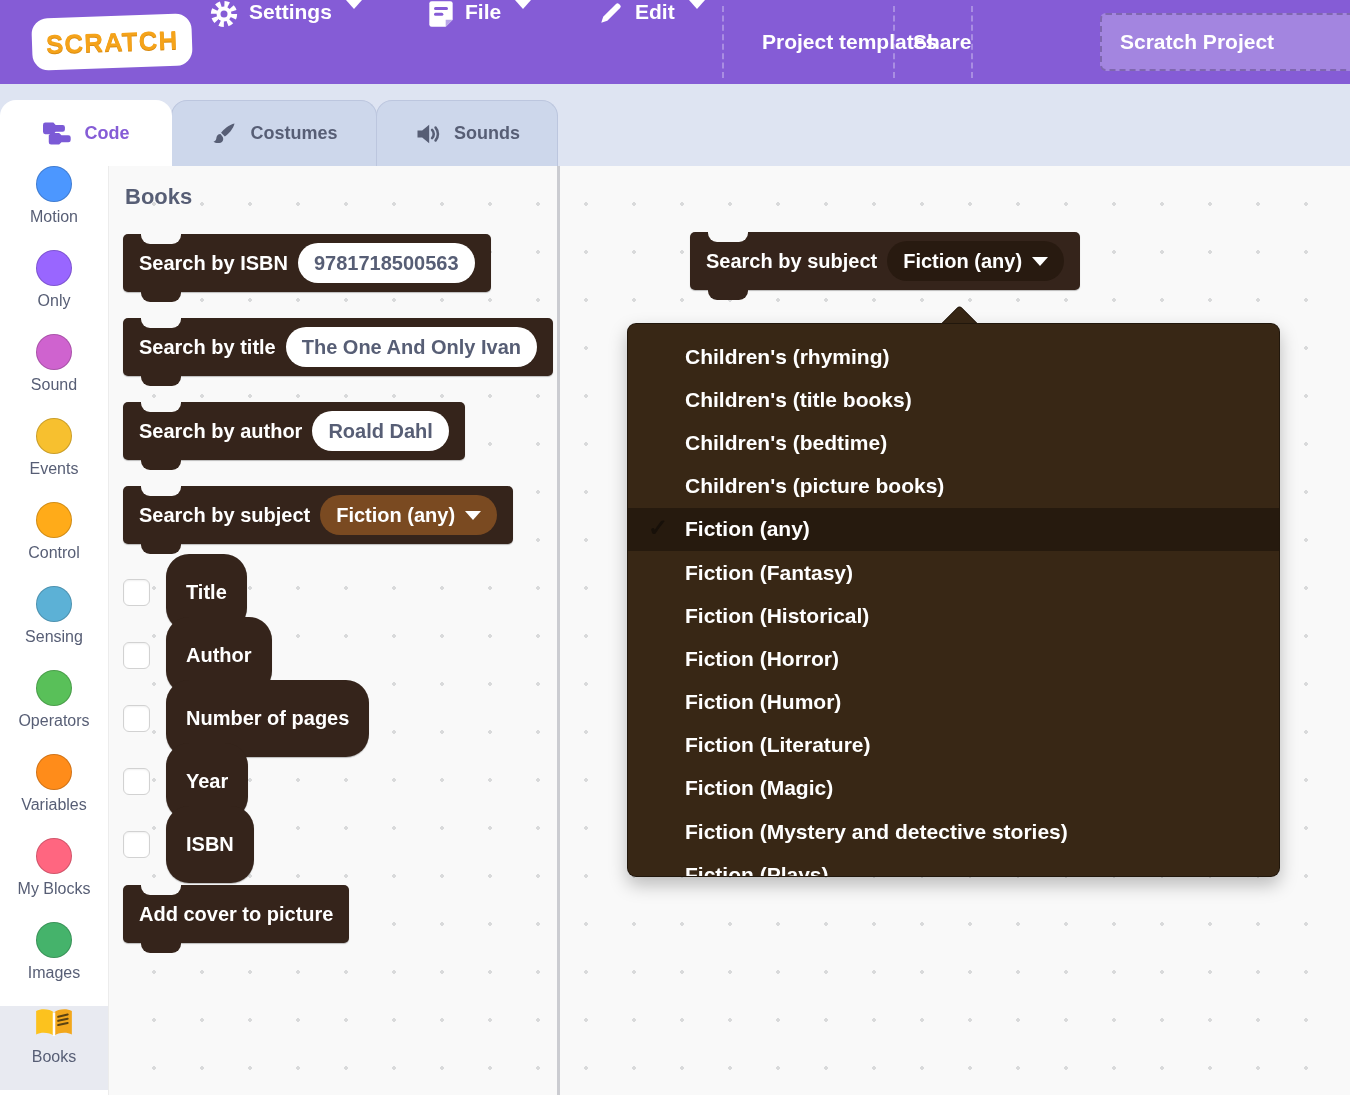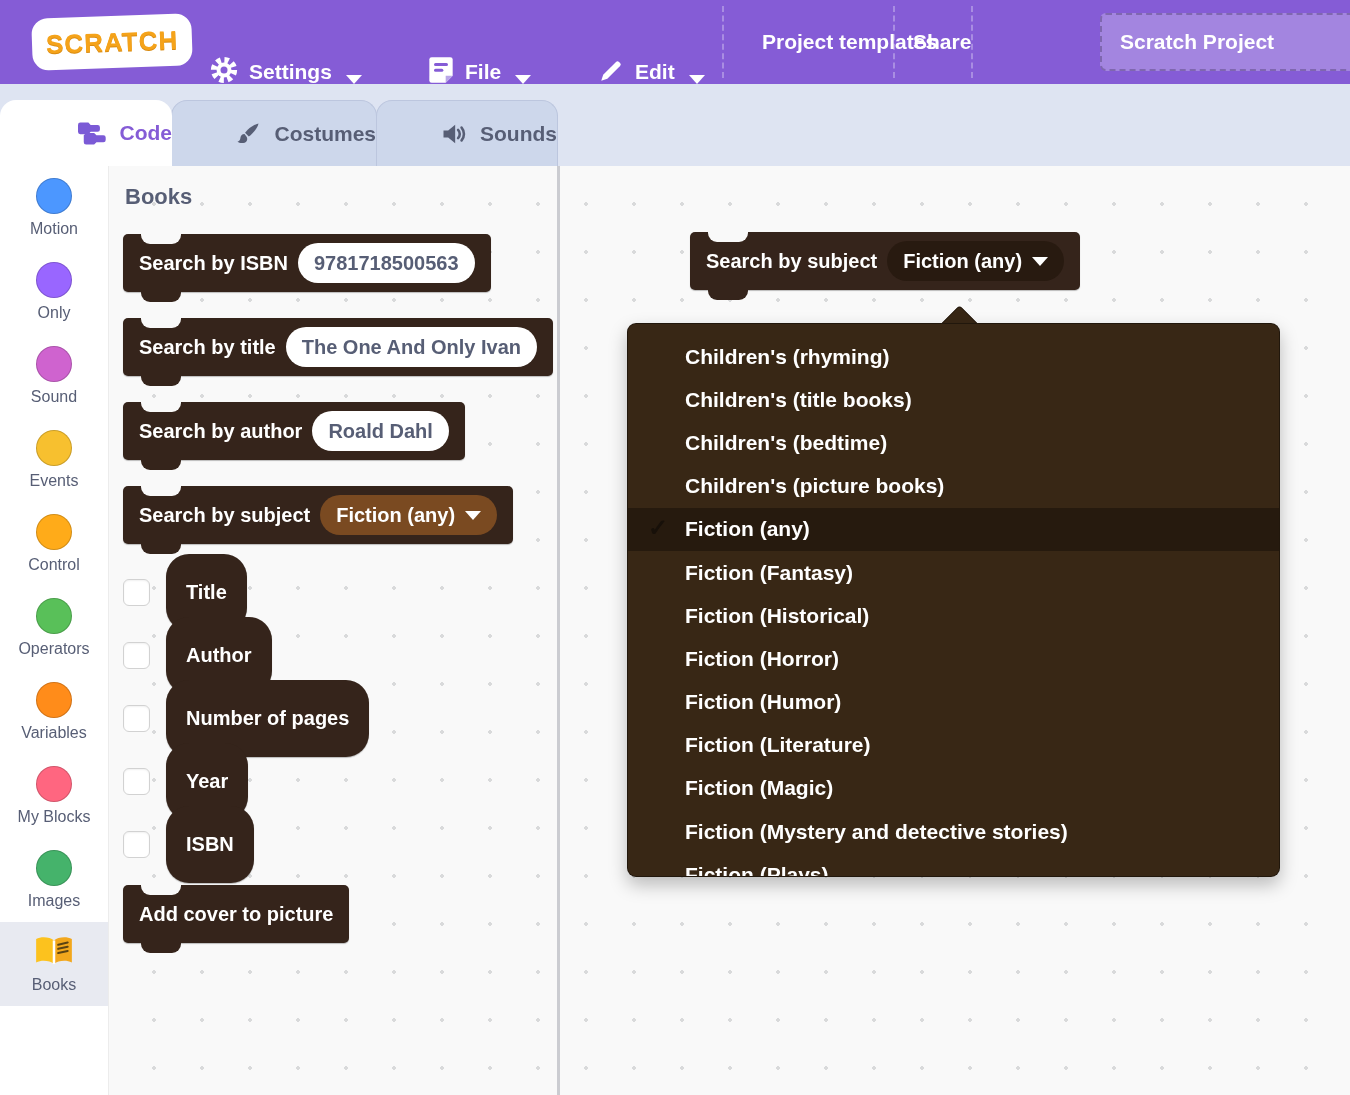--- a/index.html
+++ b/index.html
@@ -8,42 +8,42 @@
     background:#F9F9F9;
     font-family:"Liberation Sans",sans-serif;
     -webkit-font-smoothing:antialiased;
   }
   
   .topbar{position:absolute;left:0;top:0;width:100%;height:84px;background:#855CD6;z-index:30;}
   .logo{position:absolute;left:32px;top:16px;height:52px;padding:0 14px;background:#fff;
         border-radius:16px;display:flex;align-items:center;transform:rotate(-2deg);}
   .logo span{font-size:26px;font-weight:bold;letter-spacing:1px;color:#F5A31A;
         text-shadow:0 1px 0 #d88a10;}
-  .tb-menu{position:absolute;top:0;height:84px;display:flex;align-items:flex-end;gap:11px;
+  .tb-menu{position:absolute;top:0;height:84px;display:flex;align-items:flex-start;gap:11px;
         color:#fff;font-size:21px;font-weight:bold;cursor:default;}
   .tb-caret{width:0;height:0;border-left:8px solid transparent;border-right:8px solid transparent;
         border-top:9px solid #fff;margin-left:3px;}
   .tb-divider{position:absolute;top:6px;height:72px;width:0;border-left:2px dashed rgba(255,255,255,0.30);}
   .tb-link{position:absolute;top:0;height:84px;display:flex;align-items:center;
         color:#fff;font-size:21px;font-weight:bold;}
   .project-name{position:absolute;left:1100px;top:13px;width:280px;height:54px;
         background:rgba(255,255,255,0.25);border:2px dashed rgba(0,0,0,0.22);border-radius:6px;
         display:flex;align-items:center;padding-left:18px;color:#fff;font-size:21px;font-weight:bold;}
   
   .tabstrip{position:absolute;left:0;top:84px;width:100%;height:82px;background:#DEE4F2;z-index:20;}
   .tab{position:absolute;top:16px;height:66px;border-radius:16px 16px 0 0;
-        display:flex;align-items:center;justify-content:flex-end;gap:12px;
-        font-size:21px;font-weight:bold;box-sizing:border-box;}
+        display:flex;align-items:center;justify-content:center;gap:12px;
+        font-size:18px;font-weight:bold;box-sizing:border-box;}
   .tab.inactive{background:#CDD7EB;border:1px solid #BCC6DE;border-bottom:none;color:#575E75;}
   .tab.active{background:#fff;color:#855CD6;z-index:2;}
   
   .category-col{position:absolute;left:0;top:166px;bottom:0;width:108px;background:#fff;
         border-right:1px solid #ECECEC;z-index:10;}
   .category-item{height:84px;display:flex;flex-direction:column;align-items:center;
-        justify-content:center;gap:6px;cursor:default;}
+        gap:6px;cursor:default;}
   .cat-circle{width:36px;height:36px;border-radius:50%;border:1px solid rgba(0,0,0,0.18);box-sizing:border-box;}
   .cat-label{font-size:16px;color:#575E75;white-space:nowrap;}
   .category-item.selected{background:#E8EAF1;}
   
   .workarea{position:absolute;left:108px;top:166px;right:0;bottom:0;background-color:#F9F9F9;
         background-image:radial-gradient(#d9dadb 1.6px,transparent 1.8px);
         background-size:48px 48px;background-position:22px 14px;}
   .palette-divider{position:absolute;left:557px;top:166px;bottom:0;width:3px;background:#CBCCD1;z-index:5;}
   
   .palette{position:absolute;left:108px;top:166px;width:449px;bottom:0;padding:12px 0 0 15px;
@@ -198,20 +198,24 @@
       </div>
       <div class="category-item">
         <span class="cat-circle" style="background: rgb(247, 192, 47);"></span>
         <span class="cat-label">Events</span>
       </div>
       <div class="category-item">
         <span class="cat-circle" style="background: rgb(255, 171, 25);"></span>
         <span class="cat-label">Control</span>
       </div>
       <div class="category-item">
+        <span class="cat-circle" style="background: rgb(92, 177, 214);"></span>
+        <span class="cat-label">Sensing</span>
+      </div>
+      <div class="category-item">
         <span class="cat-circle" style="background: rgb(89, 192, 89);"></span>
         <span class="cat-label">Operators</span>
       </div>
       <div class="category-item">
         <span class="cat-circle" style="background: rgb(255, 140, 26);"></span>
         <span class="cat-label">Variables</span>
       </div>
       <div class="category-item">
         <span class="cat-circle" style="background: rgb(255, 102, 128);"></span>
         <span class="cat-label">My Blocks</span>

